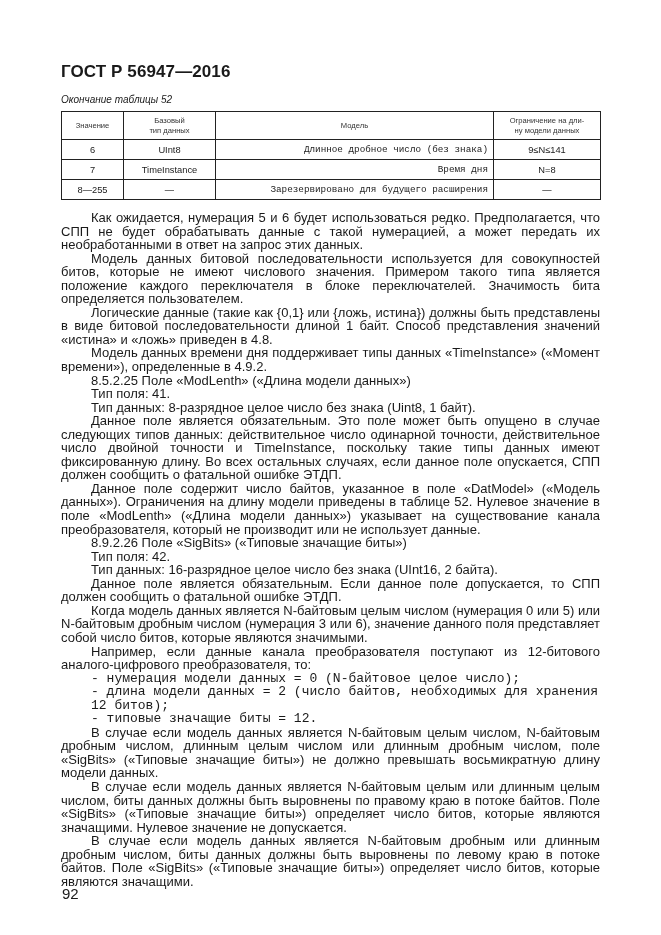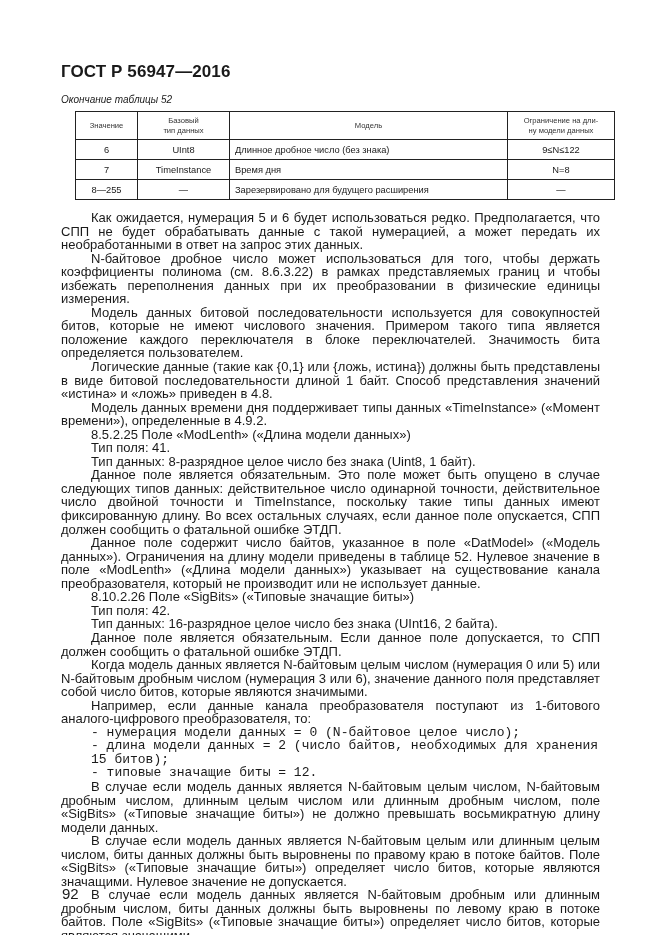--- a/index.html
+++ b/index.html
@@ -25,21 +25,21 @@
   }
   .table-caption {
     position: absolute;
     left: 61px;
     top: 94px;
     font-size: 10px;
     font-style: italic;
   }
   table.data-table {
     position: absolute;
-    left: 75px;
+    left: 61px;
     top: 111px;
     width: 539px;
     border-collapse: collapse;
     font-size: 9.3px;
     table-layout: fixed;
   }
   table.data-table th,
   table.data-table td {
     border: 1px solid #222;
     padding: 0 5px;
@@ -52,21 +52,21 @@
     text-align: center;
     height: 27px;
     line-height: 10px;
   }
   table.data-table td {
     height: 19px;
     line-height: 12px;
   }
   table.data-table tr.head-row th { border-bottom: 1.5px solid #222; }
   td.c { text-align: center; }
-  td.l { text-align: left; }
+  td.l { text-align: right; font-family: Liberation Mono, monospace; }
   .body-text {
     position: absolute;
     left: 61px;
     top: 211px;
     width: 539px;
     font-size: 13px;
     line-height: 13.55px;
   }
   .body-text p {
     margin: 0;
@@ -101,55 +101,54 @@
       <th><span>Базовый</span><br><span>тип данных</span></th>
       <th><span>Модель</span></th>
       <th><span>Ограничение на дли-</span><br><span>ну модели данных</span></th>
     </tr>
   </thead>
   <tbody>
     <tr>
       <td class="c">6</td>
       <td class="c">UInt8</td>
       <td class="l">Длинное дробное число (без знака)</td>
-      <td class="c">9≤N≤122</td>
+      <td class="c">9≤N≤141</td>
     </tr>
     <tr>
       <td class="c">7</td>
       <td class="c">TimeInstance</td>
       <td class="l">Время дня</td>
       <td class="c">N=8</td>
     </tr>
     <tr>
       <td class="c">8—255</td>
       <td class="c">—</td>
       <td class="l">Зарезервировано для будущего расширения</td>
       <td class="c">—</td>
     </tr>
   </tbody>
 </table>
 
 <div class="body-text">
   <p>Как ожидается, нумерация 5 и 6 будет использоваться редко. Предполагается, что СПП не будет обрабатывать данные с такой нумерацией, а может передать их необработанными в ответ на запрос этих данных.</p>
-  <p>N-байтовое дробное число может использоваться для того, чтобы держать коэффициенты полинома (см. 8.6.3.22) в рамках представляемых границ и чтобы избежать переполнения данных при их преобразовании в физические единицы измерения.</p>
   <p>Модель данных битовой последовательности используется для совокупностей битов, которые не имеют числового значения. Примером такого типа является положение каждого переключателя в блоке переключателей. Значимость бита определяется пользователем.</p>
   <p>Логические данные (такие как {0,1} или {ложь, истина}) должны быть представлены в виде битовой последовательности длиной 1 байт. Способ представления значений «истина» и «ложь» приведен в 4.8.</p>
   <p>Модель данных времени дня поддерживает типы данных «TimeInstance» («Момент времени»), определенные в 4.9.2.</p>
   <p>8.5.2.25 Поле «ModLenth» («Длина модели данных»)</p>
   <p>Тип поля: 41.</p>
   <p>Тип данных: 8-разрядное целое число без знака (Uint8, 1 байт).</p>
   <p>Данное поле является обязательным. Это поле может быть опущено в случае следующих типов данных: действительное число одинарной точности, действительное число двойной точности и TimeInstance, поскольку такие типы данных имеют фиксированную длину. Во всех остальных случаях, если данное поле опускается, СПП должен сообщить о фатальной ошибке ЭТДП.</p>
   <p>Данное поле содержит число байтов, указанное в поле «DatModel» («Модель данных»). Ограничения на длину модели приведены в таблице 52. Нулевое значение в поле «ModLenth» («Длина модели данных») указывает на существование канала преобразователя, который не производит или не использует данные.</p>
-  <p>8.10.2.26 Поле «SigBits» («Типовые значащие биты»)</p>
+  <p>8.9.2.26 Поле «SigBits» («Типовые значащие биты»)</p>
   <p>Тип поля: 42.</p>
   <p>Тип данных: 16-разрядное целое число без знака (UInt16, 2 байта).</p>
   <p>Данное поле является обязательным. Если данное поле допускается, то СПП должен сообщить о фатальной ошибке ЭТДП.</p>
   <p>Когда модель данных является N-байтовым целым числом (нумерация 0 или 5) или N-байтовым дробным числом (нумерация 3 или 6), значение данного поля представляет собой число битов, которые являются значимыми.</p>
-  <p>Например, если данные канала преобразователя поступают из 1-битового аналого-цифрового преобразователя, то:</p>
+  <p>Например, если данные канала преобразователя поступают из 12-битового аналого-цифрового преобразователя, то:</p>
   <p class="list-item">- нумерация модели данных = 0 (N-байтовое целое число);</p>
-  <p class="list-item">- длина модели данных = 2 (число байтов, необходимых для хранения 15 битов);</p>
+  <p class="list-item">- длина модели данных = 2 (число байтов, необходимых для хранения 12 битов);</p>
   <p class="list-item">- типовые значащие биты = 12.</p>
   <p>В случае если модель данных является N-байтовым целым числом, N-байтовым дробным числом, длинным целым числом или длинным дробным числом, поле «SigBits» («Типовые значащие биты») не должно превышать восьмикратную длину модели данных.</p>
   <p>В случае если модель данных является N-байтовым целым или длинным целым числом, биты данных должны быть выровнены по правому краю в потоке байтов. Поле «SigBits» («Типовые значащие биты») определяет число битов, которые являются значащими. Нулевое значение не допускается.</p>
   <p>В случае если модель данных является N-байтовым дробным или длинным дробным числом, биты данных должны быть выровнены по левому краю в потоке байтов. Поле «SigBits» («Типовые значащие биты») определяет число битов, которые являются значащими.</p>
 </div>
 
 <div class="page-number">92</div>
 
 </body></html>

